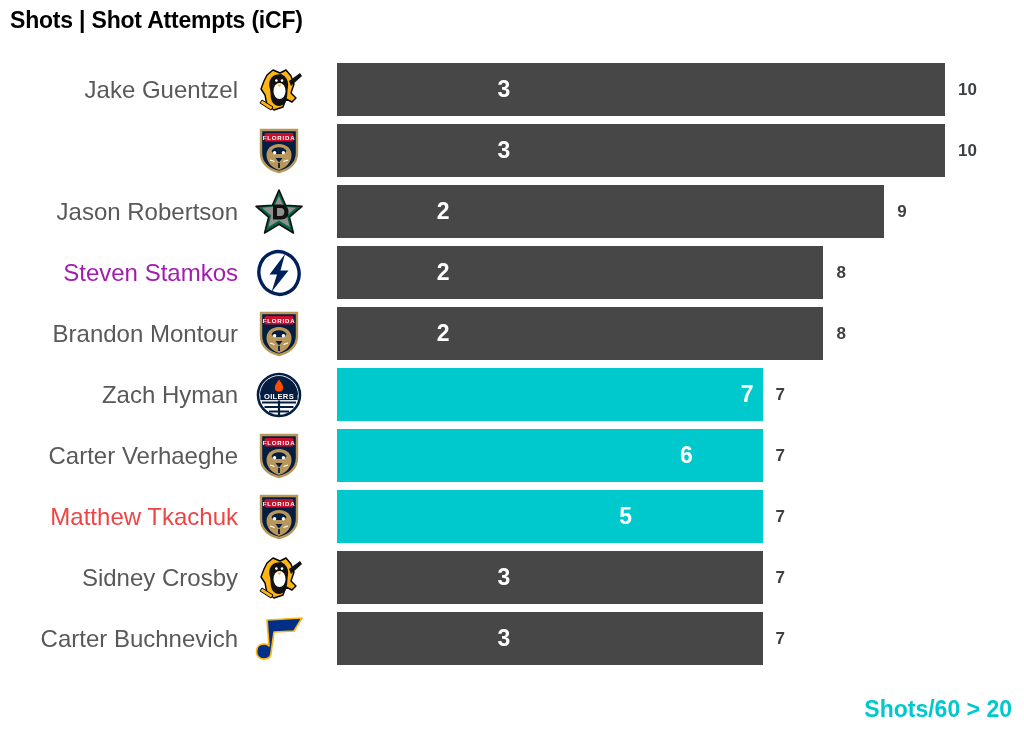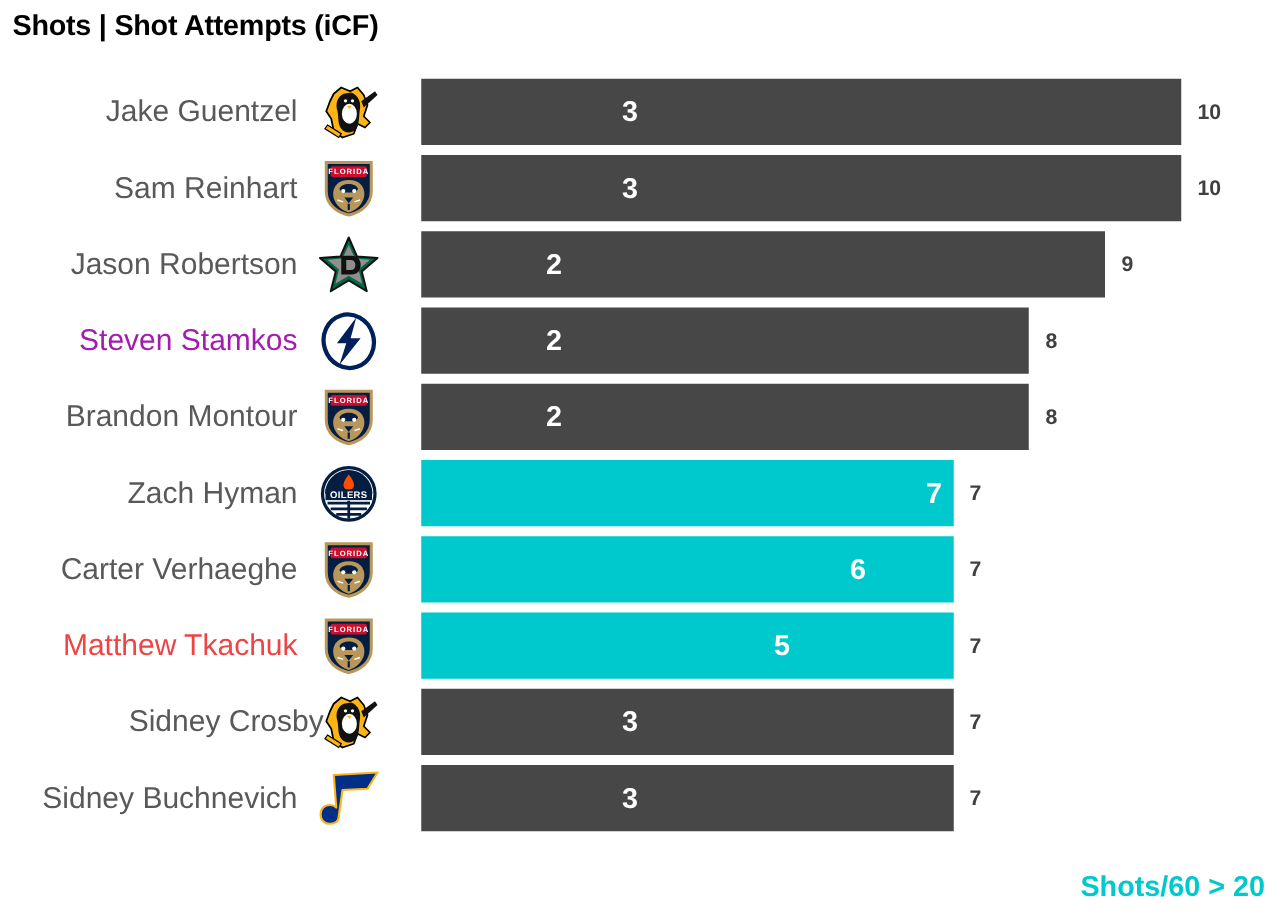--- a/index.html
+++ b/index.html
@@ -153,21 +153,20 @@
       </g>
     </svg>
         </div>
         <div class="bar-track">
           <div class="bar-fill" style="width: 608px; background: rgb(71, 71, 71);"></div>
           <div class="bar-inner-label" style="left: 182.4px; color: rgb(255, 255, 255);">3</div>
           <div class="bar-end-label" style="left: 608px; color: rgb(63, 64, 66);">10</div>
         </div>
       </div>
       <div class="chart-row">
-        <div class="row-name" style="color: rgb(89, 89, 89);">Sam Reinhart</div>
         <div class="row-logo">
     <svg width="42" height="47" viewBox="0 0 42 47" aria-hidden="true">
       <path d="M3 3 H39 V26 C39 37 30 43 21 45 C12 43 3 37 3 26 Z" fill="#041E42" stroke="#B9975B" stroke-width="2.4"></path>
       <rect x="6.5" y="6" width="29" height="8.5" rx="1.5" fill="#C8102E"></rect>
       <text x="21" y="12.6" font-family="'Liberation Sans',sans-serif" font-size="6.1" font-weight="bold" fill="#ffffff" text-anchor="middle" letter-spacing="0.8">FLORIDA</text>
       <path d="M21 17 C13 17 8.5 22 8.5 28 C8.5 35 14 41 21 43 C28 41 33.5 35 33.5 28 C33.5 22 29 17 21 17 Z" fill="#B9975B"></path>
       <path d="M13.5 24 C14.5 21.5 17.5 20.2 21 20.2 C24.5 20.2 27.5 21.5 28.5 24 L26.5 27 L15.5 27 Z" fill="#041E42"></path>
       <circle cx="16.6" cy="25.8" r="1.7" fill="#fff"></circle>
       <circle cx="25.4" cy="25.8" r="1.7" fill="#fff"></circle>
       <path d="M17.5 31 L24.5 31 L21 35.5 Z" fill="#041E42"></path>
@@ -290,21 +289,21 @@
       <path d="M12 33 L16.5 34.5 M30 33 L25.5 34.5" stroke="#fff" stroke-width="1.2"></path>
     </svg>
         </div>
         <div class="bar-track">
           <div class="bar-fill" style="width: 425.6px; background: rgb(0, 201, 206);"></div>
           <div class="bar-inner-label" style="left: 304px; color: rgb(255, 255, 255);">5</div>
           <div class="bar-end-label" style="left: 425.6px; color: rgb(63, 64, 66);">7</div>
         </div>
       </div>
       <div class="chart-row">
-        <div class="row-name" style="color: rgb(89, 89, 89); padding-left: 21px;">Sidney Crosby</div>
+        <div class="row-name" style="color: rgb(89, 89, 89);">Sidney Crosby</div>
         <div class="row-logo">
     <svg width="52" height="46" viewBox="0 0 52 46" aria-hidden="true">
       <g>
         <path d="M14 8 L20 3 L27 6 L33 3 L38 9 L41 17 L38 26 L43 31 L39 35 L33 32 L30 40 L21 43 L14 38 L12 28 L8 22 L11 14 Z" fill="#FCB514" stroke="#000" stroke-width="1.4" stroke-linejoin="round"></path>
         <path d="M22 8 C17 10 15 16 17 22 C18 27 17 32 20 36 C23 40 29 40 32 36 C35 31 34 25 35 20 C36 14 33 9 28 7 Z" fill="#111"></path>
         <ellipse cx="26" cy="15" rx="6.5" ry="6" fill="#111"></ellipse>
         <ellipse cx="26.5" cy="24" rx="6" ry="8" fill="#fff"></ellipse>
         <circle cx="23.4" cy="13.6" r="1.3" fill="#fff"></circle>
         <circle cx="29" cy="13.6" r="1.3" fill="#fff"></circle>
         <path d="M24.6 17.5 L28.4 17.5 L26.5 20.2 Z" fill="#FCB514"></path>
@@ -313,21 +312,21 @@
       </g>
     </svg>
         </div>
         <div class="bar-track">
           <div class="bar-fill" style="width: 425.6px; background: rgb(71, 71, 71);"></div>
           <div class="bar-inner-label" style="left: 182.4px; color: rgb(255, 255, 255);">3</div>
           <div class="bar-end-label" style="left: 425.6px; color: rgb(63, 64, 66);">7</div>
         </div>
       </div>
       <div class="chart-row">
-        <div class="row-name" style="color: rgb(89, 89, 89);">Sidney Buchnevich</div>
+        <div class="row-name" style="color: rgb(89, 89, 89);">Carter Buchnevich</div>
         <div class="row-logo">
     <svg width="52" height="48" viewBox="0 0 52 48" aria-hidden="true">
       <path d="M14 5 L49 3 L41 16 L21 17 L18 38 C18 42 15 44 11 44 C6.5 44 3.5 41 3.5 36.5 C3.5 32 6.5 29 11 29 C13 29 14.8 29.7 16 31 L14 5 Z" fill="#002F87" stroke="#FCB514" stroke-width="1.7" stroke-linejoin="round"></path>
       <path d="M16 8 L45 6.5 L40.5 13.8 L16.8 14.8 Z" fill="#002F87"></path>
     </svg>
         </div>
         <div class="bar-track">
           <div class="bar-fill" style="width: 425.6px; background: rgb(71, 71, 71);"></div>
           <div class="bar-inner-label" style="left: 182.4px; color: rgb(255, 255, 255);">3</div>
           <div class="bar-end-label" style="left: 425.6px; color: rgb(63, 64, 66);">7</div>

